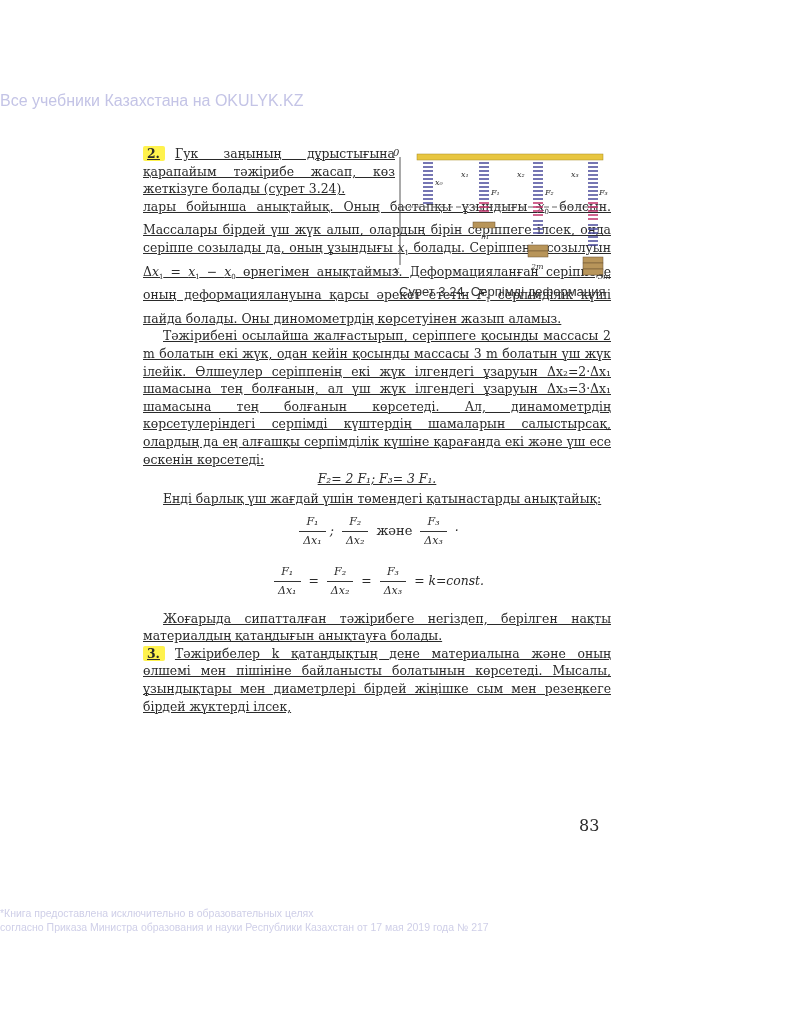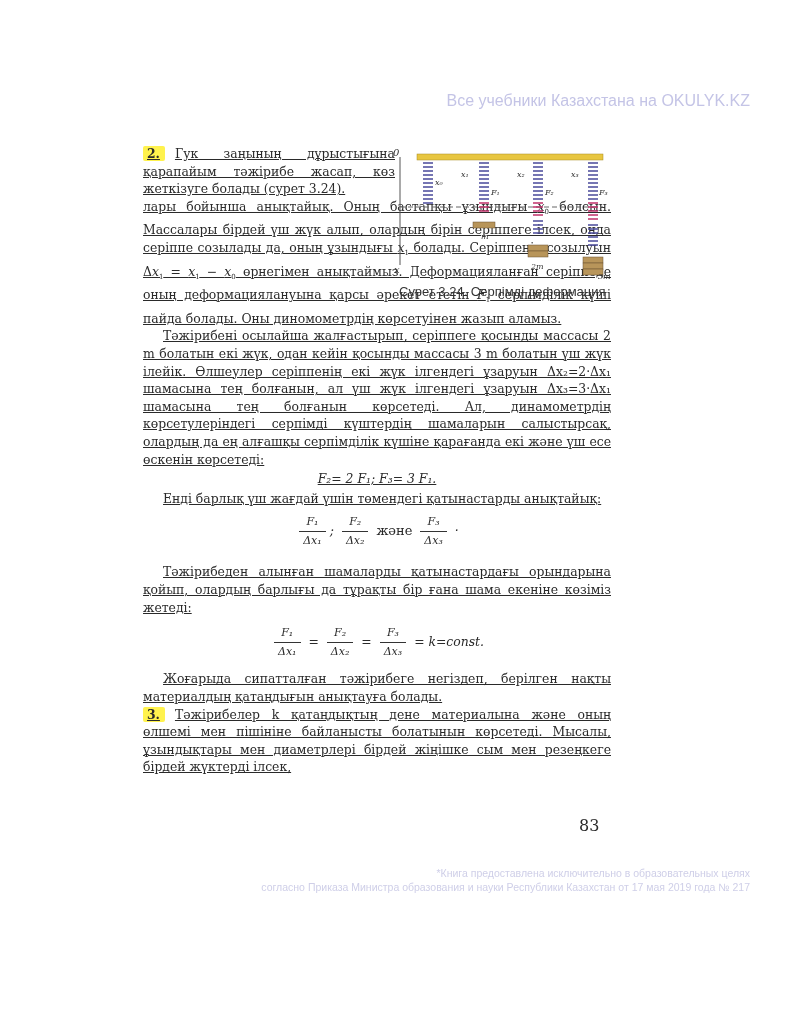--- a/index.html
+++ b/index.html
@@ -1,21 +1,21 @@
 <!DOCTYPE html>
 <html><head>
 <meta charset="utf-8">
 <style>
   html, body { margin:0; padding:0; background:#ffffff; }
   body { width:791px; height:1024px; position:relative; overflow:hidden;
          font-family:"DejaVu Serif", serif; color:#2a2a2a; }
-  .watermark { position:absolute; left:0; width:750px; text-align:right;
+  .watermark { position:absolute; left:0; width:750px; text-align:left;
                font-family:"Liberation Sans", sans-serif; color:#c4c4e6; }
   .wm-top { top:92px; font-size:16px; }
-  .wm-bot { top:866px; font-size:10.5px; line-height:14px; color:#cfcfe8; }
+  .wm-bot { top:906px; font-size:10.5px; line-height:14px; color:#cfcfe8; }
   .page { position:absolute; left:143px; top:145px; width:468px; font-size:12.4px; line-height:17.6px; }
   p { margin:0; text-align:justify;text-decoration:underline; }
   .indent { text-indent:20px; }
   .hl { background:#fff24d; font-weight:bold; padding:0 5px 0 4px; border-radius:2px; margin-right:10px; }
   i.v { font-style:italic; }
   sub { font-size:7px; vertical-align:-3px; }
   .float-text { width:252px; }
   .figure { position:absolute; left:250px; top:0; width:222px; height:160px; }
   .fig-caption { position:absolute; left:256px; top:138px; font-size:13px;
                  font-family:"Liberation Sans", sans-serif; color:#333; }
@@ -78,21 +78,20 @@
   <p>лары бойынша анықтайық. Оның бастапқы ұзындығы <i class="v">x</i><sub>0</sub> болсын. Массалары бірдей үш жүк алып, олардың бірін серіппеге ілсек, онда серіппе созылады да, оның ұзындығы <i class="v">x</i><sub>1</sub> болады. Серіппенің созылуын Δ<i class="v">x</i><sub>1</sub> = <i class="v">x</i><sub>1</sub> − <i class="v">x</i><sub>0</sub> өрнегімен анықтаймыз. Деформацияланған серіппеде оның деформациялануына қарсы әрекет ететін <i class="v">F</i><sub>1</sub> серпімділік күші пайда болады. Оны диномометрдің көрсетуінен жазып аламыз.</p>
   <p class="indent">Тәжірибені осылайша жалғастырып, серіппеге қосынды массасы 2 m болатын екі жүк, одан кейін қосынды массасы 3 m болатын үш жүк ілейік. Өлшеулер серіппенің екі жүк ілгендегі ұзаруын Δx₂=2·Δx₁ шамасына тең болғанын, ал үш жүк ілгендегі ұзаруын Δx₃=3·Δx₁ шамасына тең болғанын көрсетеді. Ал, динамометрдің көрсетулеріндегі серпімді күштердің шамаларын салыстырсақ, олардың да ең алғашқы серпімділік күшіне қарағанда екі және үш есе өскенін көрсетеді:</p>
   <p class="formula">F₂= 2 F₁;  F₃= 3 F₁.</p>
   <p class="indent">Енді барлық үш жағдай үшін төмендегі қатынастарды анықтайық:</p>
   <div class="formula" style="margin:6px 0 14px">
     <span class="frac"><span class="num">F₁</span><span class="den">Δx₁</span></span><span>;</span>
     <span class="frac"><span class="num">F₂</span><span class="den">Δx₂</span></span>
     <span style="font-style:normal;font-size:13px">және</span>
     <span class="frac"><span class="num">F₃</span><span class="den">Δx₃</span></span> ·
   </div>
-  <p class="indent">Тәжірибеден алынған шамаларды қатынастардағы орындарына қойып, олардың барлығы да тұрақты бір ғана шама екеніне көзіміз жетеді:</p>
   <div class="formula" style="margin:8px 0 10px">
     <span class="frac"><span class="num">F₁</span><span class="den">Δx₁</span></span> =
     <span class="frac"><span class="num">F₂</span><span class="den">Δx₂</span></span> =
     <span class="frac"><span class="num">F₃</span><span class="den">Δx₃</span></span>
     <span>= k=const.</span>
   </div>
   <p class="indent" style="margin-top:4px">Жоғарыда сипатталған тәжірибеге негіздеп, берілген нақты материалдың қатаңдығын анықтауға болады.</p>
   <p><span class="hl">3.</span><span>Тәжірибелер k қатаңдықтың дене материалына және оның өлшемі мен пішініне байланысты болатынын көрсетеді. Мысалы, ұзындықтары мен диаметрлері бірдей жіңішке сым мен резеңкеге бірдей жүктерді ілсек,</span></p>
 </div>
 

